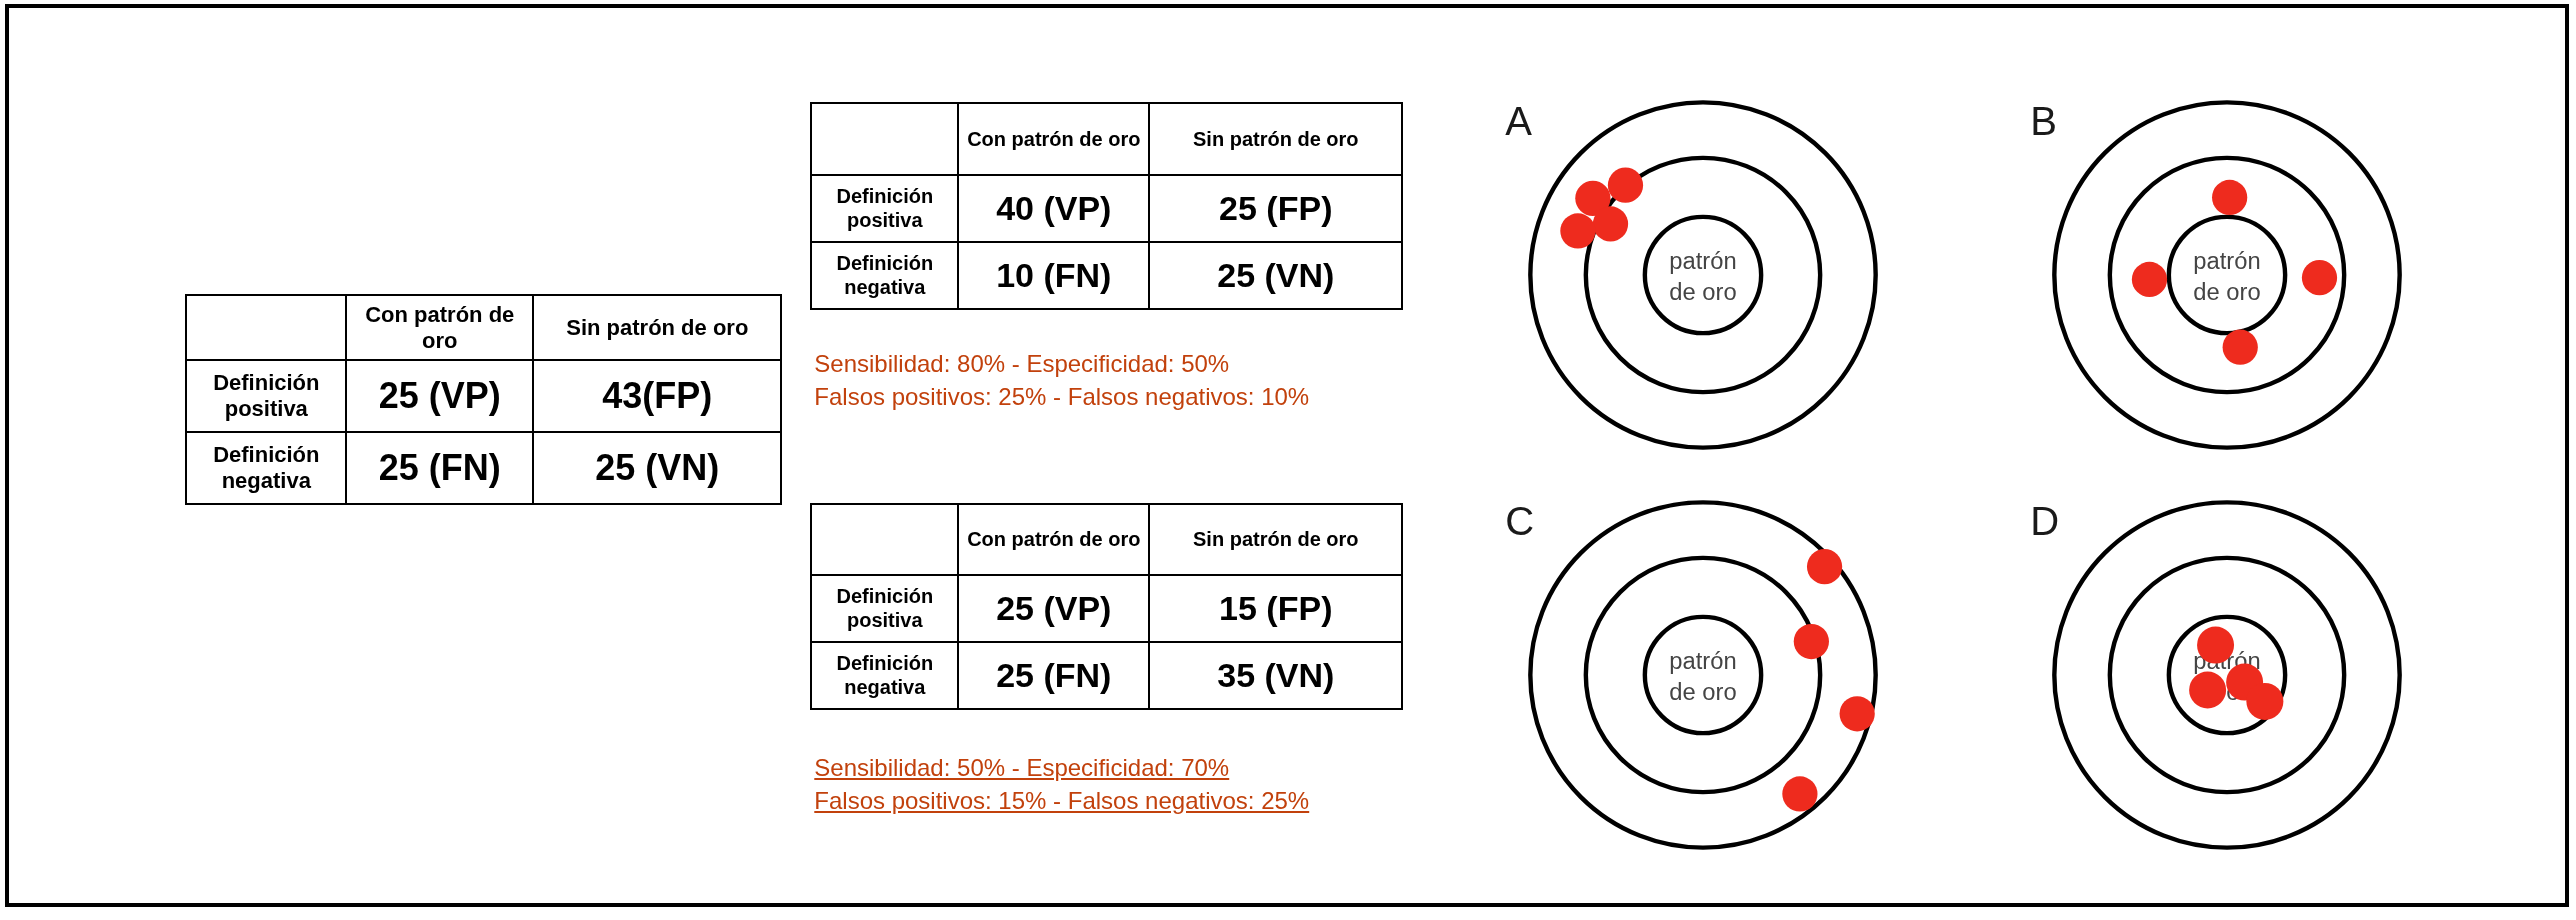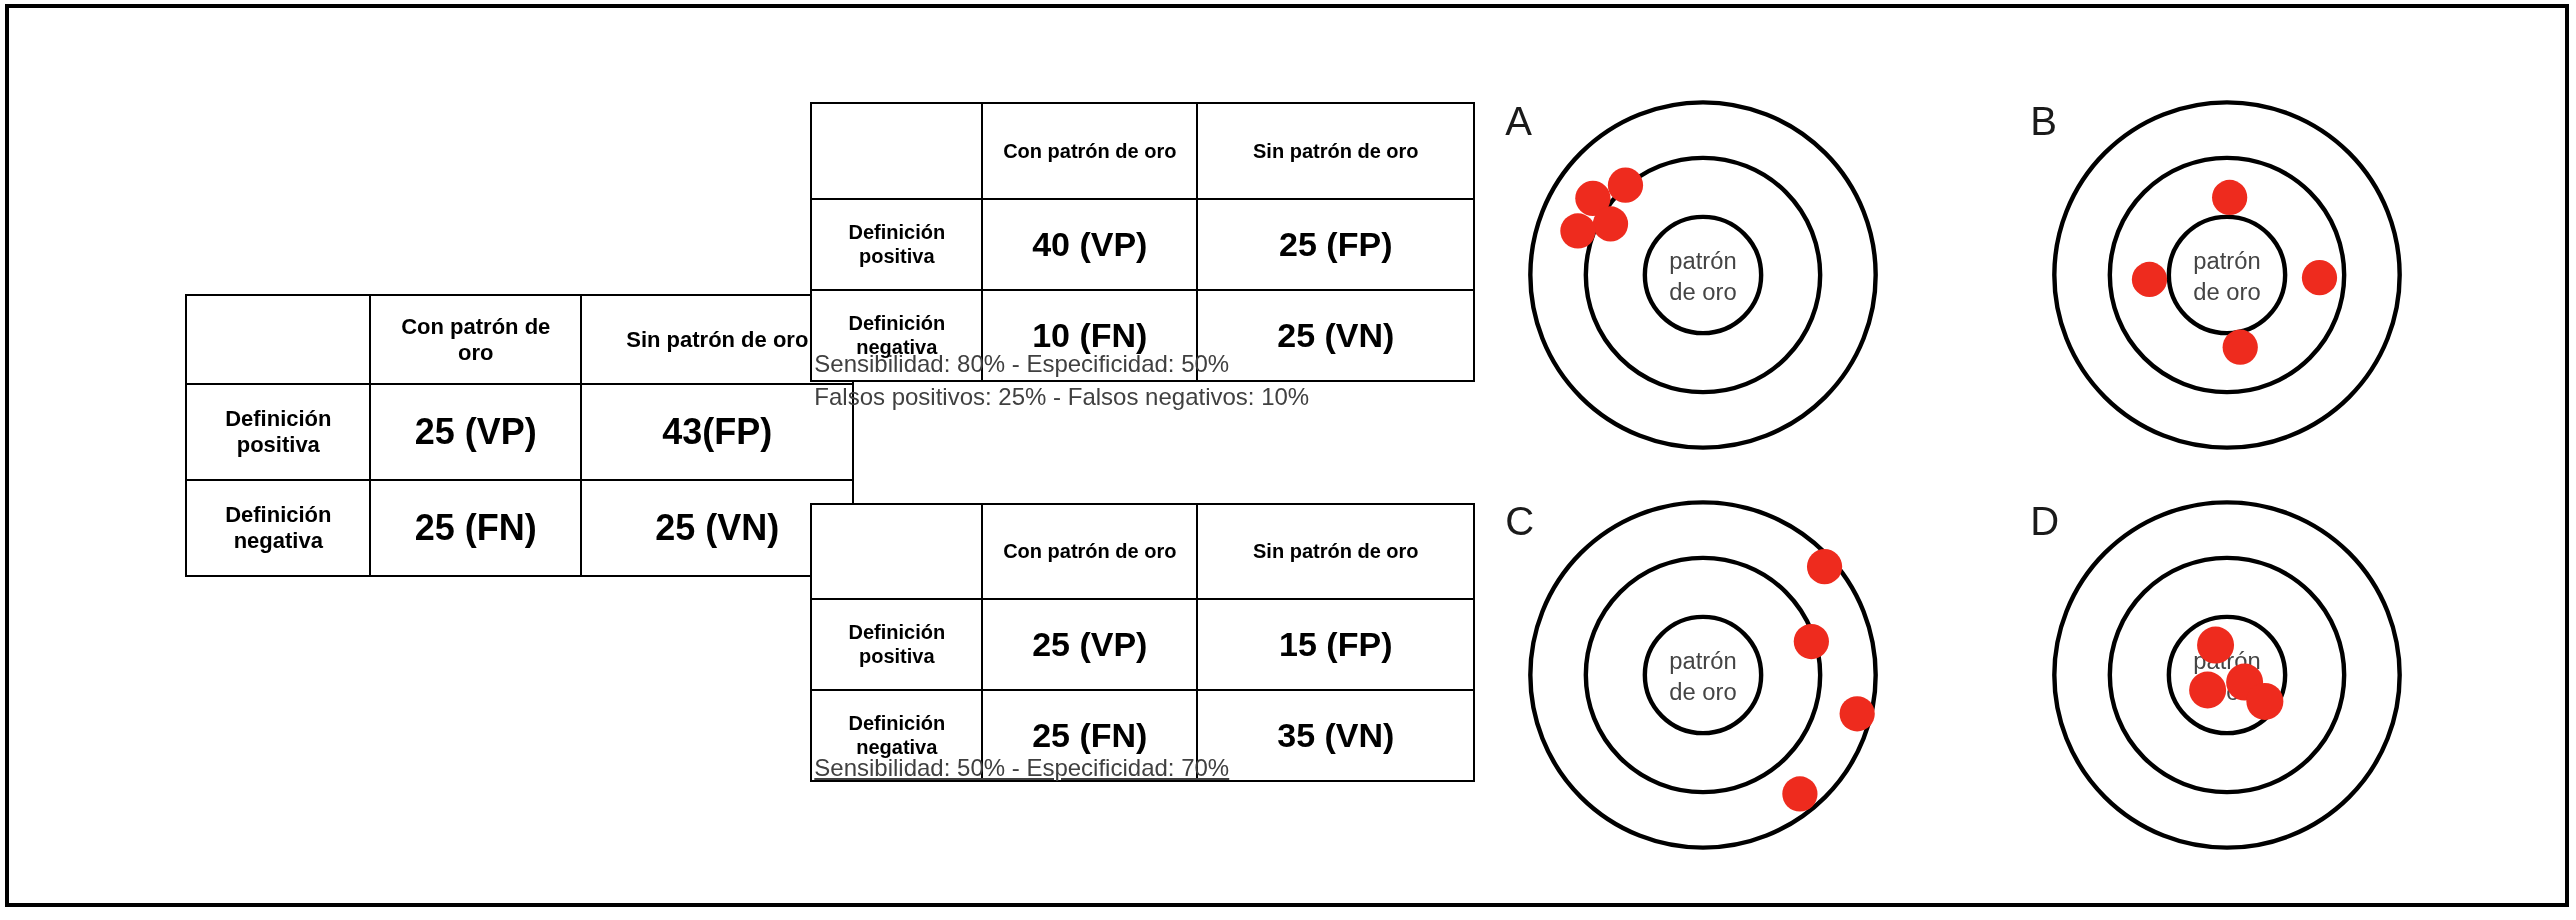--- a/index.html
+++ b/index.html
@@ -38,21 +38,21 @@
   .ctable {
     position: absolute;
     border-collapse: collapse;
     table-layout: fixed;
     background: #ffffff;
   }
   .ctable td {
     border: 2.6px solid #000000;
     text-align: center;
     vertical-align: middle;
-    padding: 12px;
+    padding: 0;
     background: #ffffff;
   }
   .ctable td.corner-cell {
     border-top: 2.6px solid #000000;
   }
   .ctable .hdr {
     font-weight: bold;
     line-height: 1.18;
   }
   .ctable .rowhdr {
@@ -96,21 +96,21 @@
   #table-3 .rowhdr { font-size: 20px; }
   #table-3 .val    { font-size: 34px; }
   #table-3 tr.header-row td { height: 69px; }
   #table-3 tr.data-row td   { height: 65px; }
 
   
   .caption {
     position: absolute;
     font-size: 24px;
     line-height: 1.34;
-    color: #404040;
+    color: #c2410c;
     white-space: nowrap;
   }
   #caption-1 { left: 181px; top: 563px; }
   #caption-2 { left: 805px; top: 340px; }
   #caption-3 { left: 805px; top: 744px; text-decoration: underline; }
 
   
   .target {
     position: absolute;
     width: 370px;
@@ -211,20 +211,21 @@
       </tr>
       <tr class="data-row">
         <td class="c0 rowhdr">Definición negativa</td>
         <td class="c1 val">25 (FN)</td>
         <td class="c2 val">35 (VN)</td>
       </tr>
     </tbody>
       </table>
     <div class="caption" id="caption-3">
       <div>Sensibilidad: 50% - Especificidad: 70%</div>
+      <div>Falsos positivos: 15% - Falsos negativos: 25%</div>
     </div>
 
     <div class="target-label" id="label-a">A</div>
     <svg class="target" id="target-a" viewBox="0 0 420 420">
       <circle class="ring" cx="210" cy="210" r="196"></circle>
       <circle class="ring" cx="210" cy="210" r="133"></circle>
       <circle class="ring" cx="210" cy="210" r="66"></circle>
       <text class="bullseye-text" x="210" y="203" text-anchor="middle">patrón</text>
       <text class="bullseye-text" x="210" y="238" text-anchor="middle">de oro</text>
       <g>

